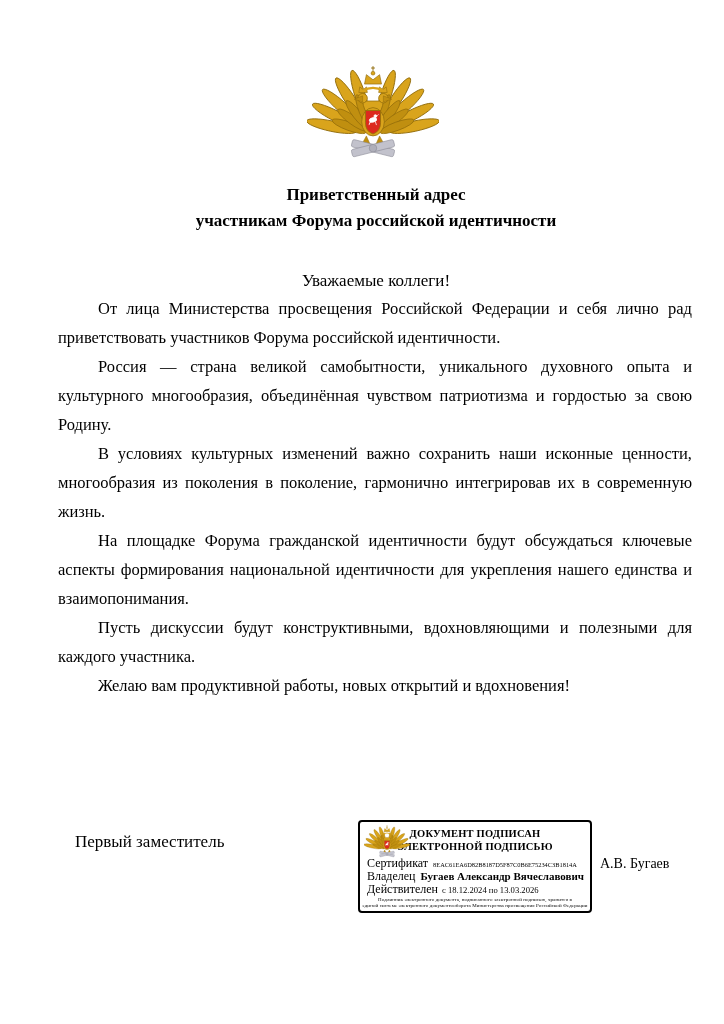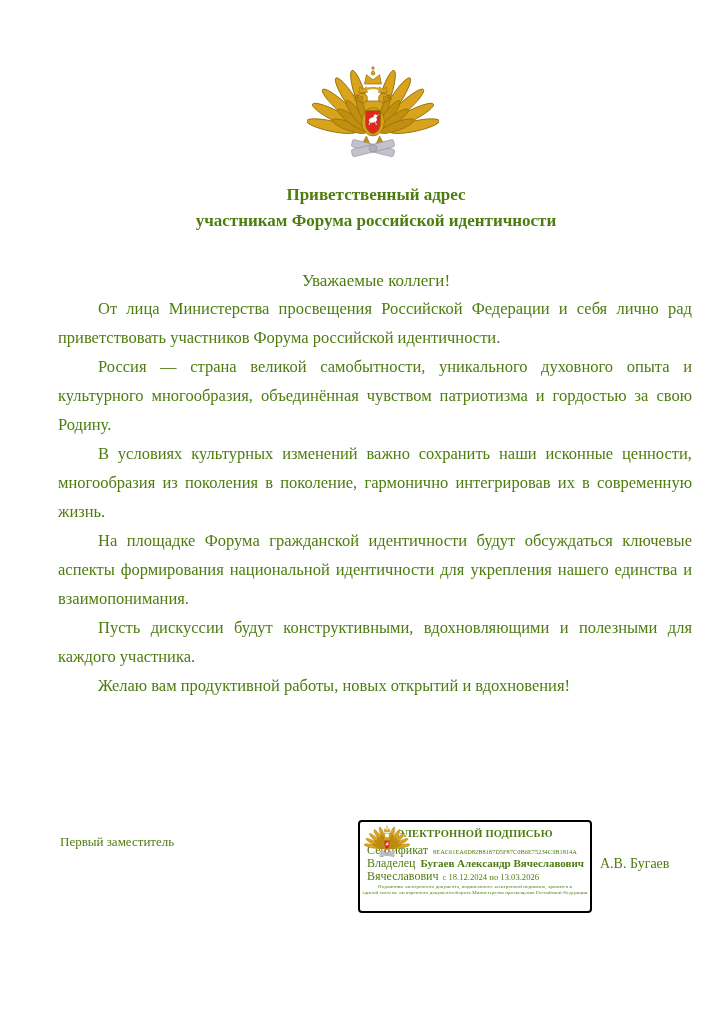--- a/index.html
+++ b/index.html
@@ -2,21 +2,21 @@
 <html lang="ru"><head>
 <meta charset="utf-8">
 <style>
   html,body { margin:0; padding:0; background:#e8e8e8; }
   .page {
     position:relative;
     width:724px; height:1024px;
     margin:0 auto;
     background:#ffffff;
     font-family:"Liberation Serif","DejaVu Serif",serif;
-    color:#4d7c0f;
+    color:#000000;
     overflow:hidden;
   }
   .emblem-main {
     position:absolute; left:307px; top:64px;
     width:132px; height:108px;
   }
   .doc-title {
     position:absolute; left:58px; top:182px; width:636px;
     text-align:center; font-weight:bold;
     font-size:17px; line-height:26px;
@@ -24,22 +24,22 @@
   .salutation {
     position:absolute; left:58px; top:271px; width:636px;
     text-align:center; font-size:17px;
   }
   .body-text {
     position:absolute; left:58px; top:294px; width:634px;
     font-size:16.5px; line-height:29px; text-align:justify;
   }
   .body-text p { margin:0; text-indent:40px; }
   .sign-left {
-    position:absolute; left:60px; top:831px;
-    font-size:13px; line-height:21px;
+    position:absolute; left:75px; top:831px;
+    font-size:17px; line-height:21px;
   }
   .sign-name {
     position:absolute; left:600px; top:856px;
     font-size:14px;
   }
   .stamp {
     position:absolute; left:358px; top:820px;
     width:234px; height:93px;
     border:2px solid #000; border-radius:4px;
     box-sizing:border-box; background:#fff;
@@ -153,33 +153,34 @@
 
   <div class="sign-left">
     <div>Первый заместитель</div>
   </div>
 
   <div class="stamp">
     <svg class="stamp-eagle" viewBox="0 0 140 112">
       <use href="#mp-emblem"></use>
     </svg>
     <div class="stamp-header">
+      <div>ДОКУМЕНТ ПОДПИСАН</div>
       <div>ЭЛЕКТРОННОЙ ПОДПИСЬЮ</div>
     </div>
     <div class="stamp-rows">
       <div class="stamp-row">
         <span class="stamp-label">Сертификат</span>
         <span class="stamp-val-cert">8EAC61EA6D82B8187D5F87C0B6E75234C3B1814A</span>
       </div>
       <div class="stamp-row">
         <span class="stamp-label">Владелец</span>
         <span class="stamp-val-owner">Бугаев Александр Вячеславович</span>
       </div>
       <div class="stamp-row">
-        <span class="stamp-label">Вячеславович</span>
+        <span class="stamp-label">Действителен</span>
         <span class="stamp-val-valid">с 18.12.2024 по 13.03.2026</span>
       </div>
     </div>
     <div class="stamp-fine">
       <div>Подлинник электронного документа, подписанного электронной подписью, хранится в</div>
       <div>единой системе электронного документооборота Министерства просвещения Российской Федерации</div>
     </div>
   </div>
 
   <div class="sign-name">А.В. Бугаев</div>

